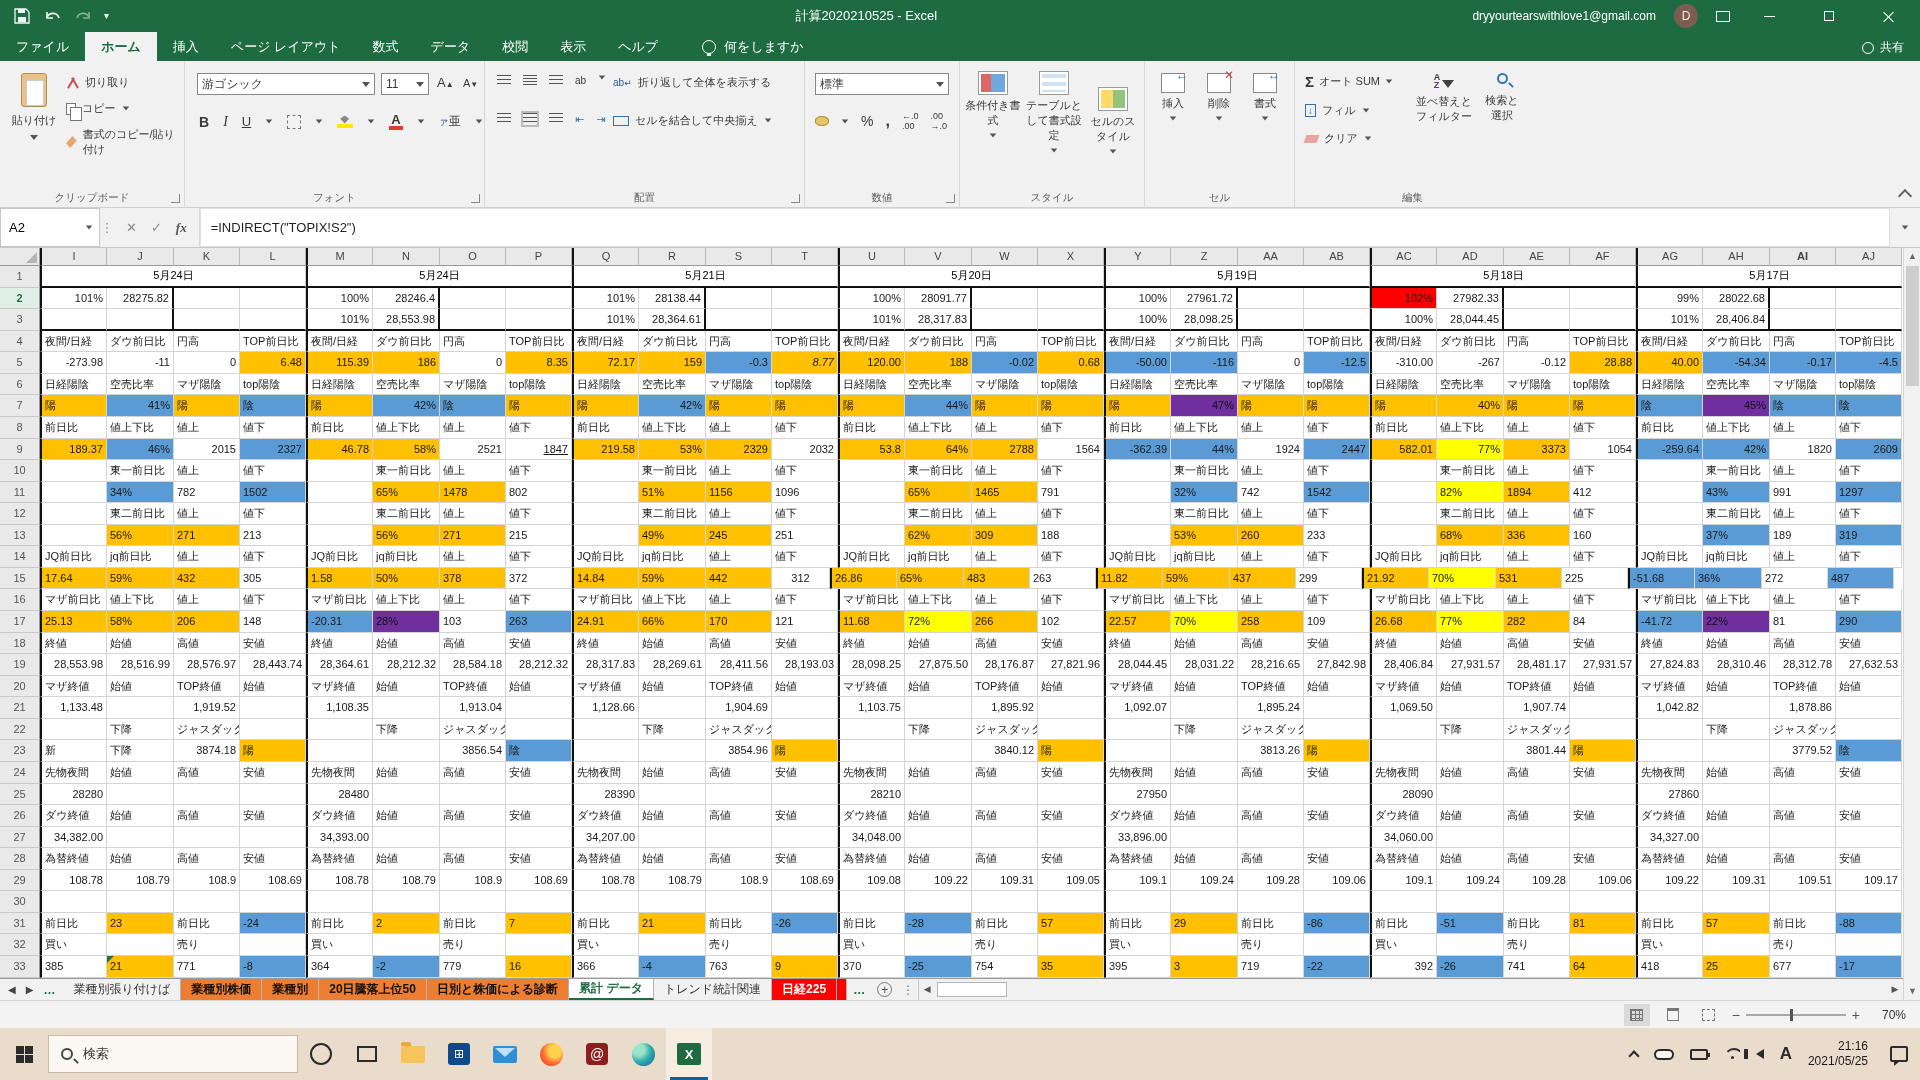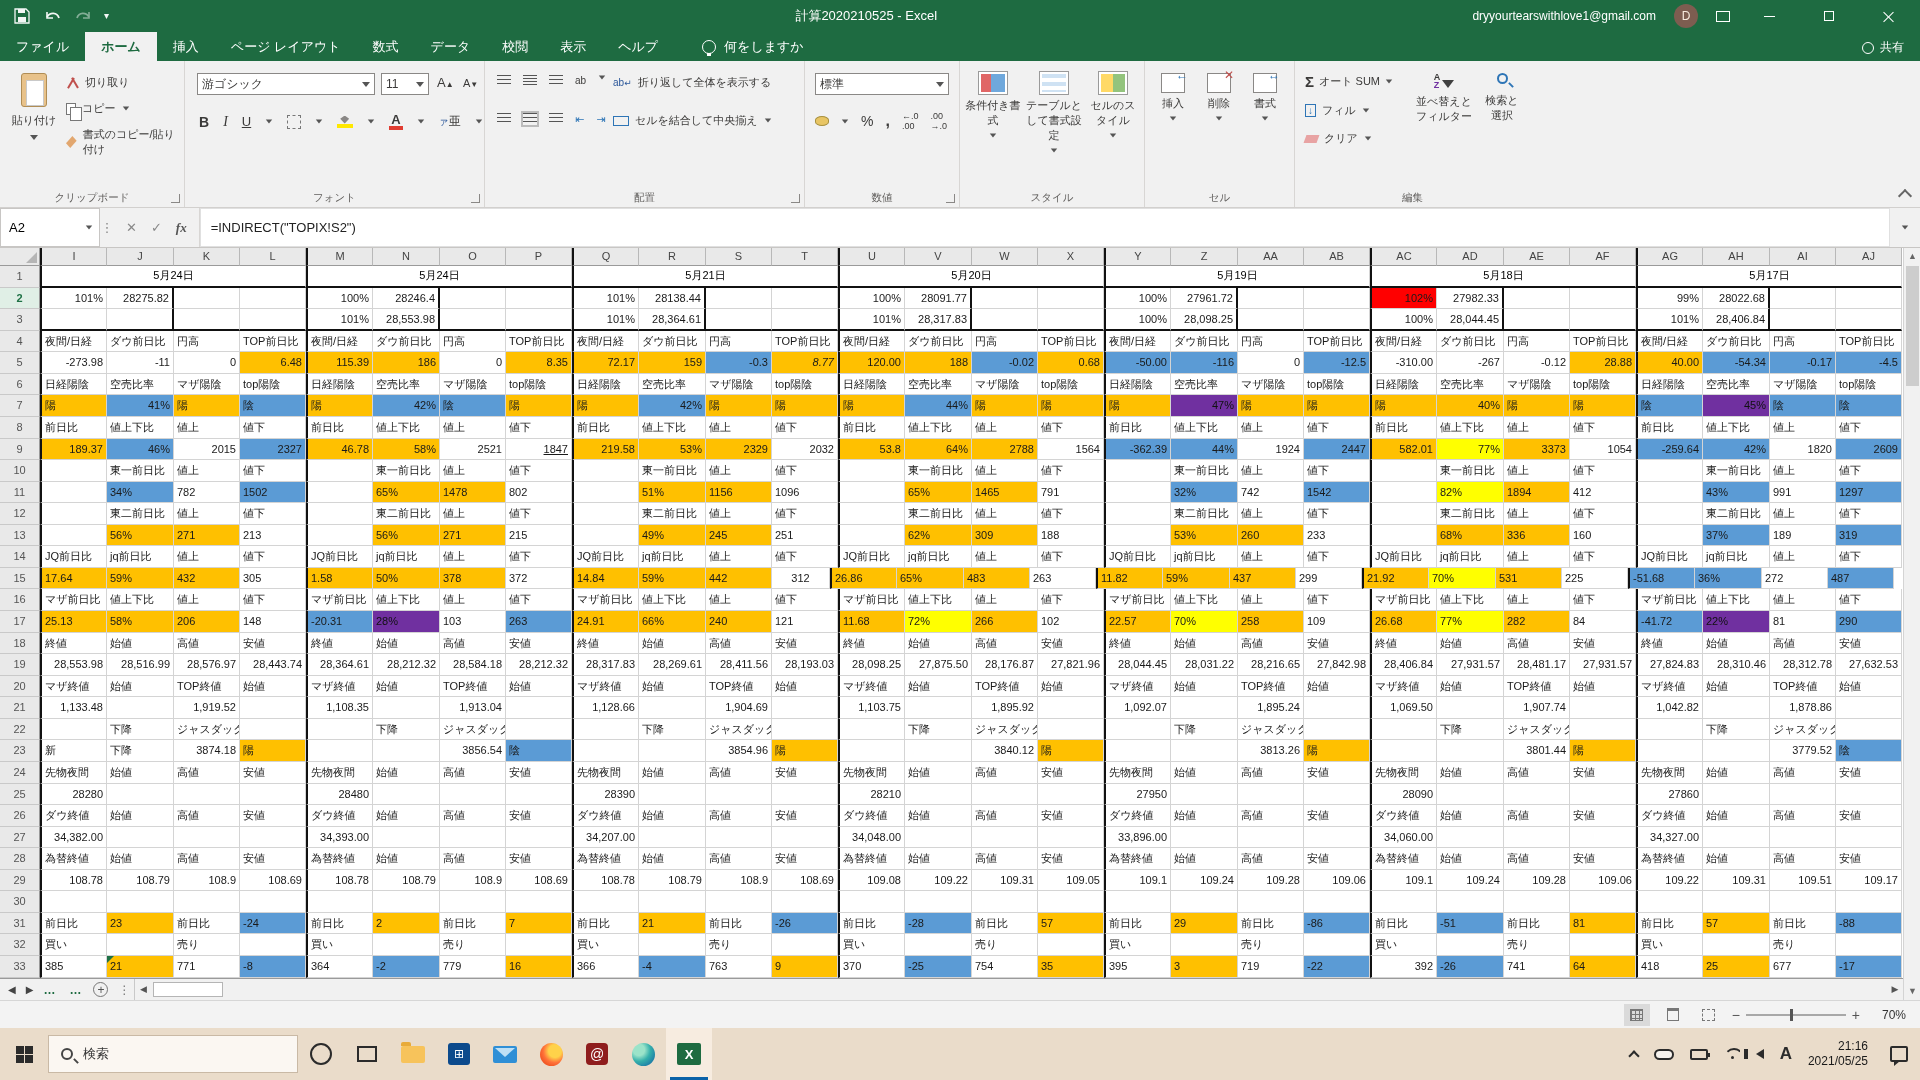--- a/index.html
+++ b/index.html
@@ -331,21 +331,21 @@
     <div class="bigbtn" style="left:4px;top:10px;width:58px;">
       <div class="styic cf"></div>
       <div>条件付き書式</div>
         <div><span class="carr" style="transform:scale(.8)"></span></div>
     </div>
     <div class="bigbtn" style="left:64px;top:10px;width:60px;">
       <div class="styic tbl"></div>
       <div>テーブルとして書式設定</div>
         <div><span class="carr" style="transform:scale(.8)"></span></div>
     </div>
-    <div class="bigbtn" style="left:126px;top:10px;width:54px;">
+    <div class="bigbtn" style="left:126px;top:26px;width:54px;">
       <div class="styic cs"></div>
       <div>セルのスタイル</div>
         <div><span class="carr" style="transform:scale(.8)"></span></div>
     </div>
     <div class="rglabel">スタイル</div>
   </div>
 
   <div class="rgroup" style="left:1145px;width:150px;">
     <div class="bigbtn" style="left:6px;top:12px;width:44px;">
       <div class="cellic ins"></div>
@@ -435,21 +435,21 @@
       <div class="g-hcell gl" style="width: 67px;">Y</div>
       <div class="g-hcell" style="width: 67px;">Z</div>
       <div class="g-hcell" style="width: 66px;">AA</div>
       <div class="g-hcell" style="width: 66px;">AB</div>
       <div class="g-hcell gl" style="width: 67px;">AC</div>
       <div class="g-hcell" style="width: 67px;">AD</div>
       <div class="g-hcell" style="width: 66px;">AE</div>
       <div class="g-hcell" style="width: 66px;">AF</div>
       <div class="g-hcell gl" style="width: 67px;">AG</div>
       <div class="g-hcell" style="width: 67px;">AH</div>
-      <div class="g-hcell" style="width: 66px;">AI</div>
+      <div class="g-hcell" style="width: 66px; font-weight: bold;">AI</div>
       <div class="g-hcell" style="width: 66px;">AJ</div>
     </div>
     <div class="g-row">
       <div class="g-gut" style="width: 40px;">1</div>
       <div class="g-date" style="width: 266px;">5月24日</div>
       <div class="g-date" style="width: 266px;">5月24日</div>
       <div class="g-date" style="width: 266px;">5月21日</div>
       <div class="g-date" style="width: 266px;">5月20日</div>
       <div class="g-date" style="width: 266px;">5月19日</div>
       <div class="g-date" style="width: 266px;">5月18日</div>
@@ -925,21 +925,21 @@
       <div class="g-cell gl bg-o al" style="width: 67px;">25.13</div>
       <div class="g-cell bg-o al" style="width: 67px;">58%</div>
       <div class="g-cell bg-o al" style="width: 66px;">206</div>
       <div class="g-cell al" style="width: 66px;">148</div>
       <div class="g-cell gl bg-b al" style="width: 67px;">-20.31</div>
       <div class="g-cell bg-p al" style="width: 67px;">28%</div>
       <div class="g-cell al" style="width: 66px;">103</div>
       <div class="g-cell bg-b al" style="width: 66px;">263</div>
       <div class="g-cell gl bg-o al" style="width: 67px;">24.91</div>
       <div class="g-cell bg-o al" style="width: 67px;">66%</div>
-      <div class="g-cell bg-o al" style="width: 66px;">240</div>
+      <div class="g-cell bg-o al" style="width: 66px;">170</div>
       <div class="g-cell al" style="width: 66px;">121</div>
       <div class="g-cell gl bg-o al" style="width: 67px;">11.68</div>
       <div class="g-cell bg-y al" style="width: 67px;">72%</div>
       <div class="g-cell bg-o al" style="width: 66px;">266</div>
       <div class="g-cell al" style="width: 66px;">102</div>
       <div class="g-cell gl bg-o al" style="width: 67px;">22.57</div>
       <div class="g-cell bg-y al" style="width: 67px;">70%</div>
       <div class="g-cell bg-o al" style="width: 66px;">258</div>
       <div class="g-cell al" style="width: 66px;">109</div>
       <div class="g-cell gl bg-o al" style="width: 67px;">26.68</div>
@@ -1453,20 +1453,31 @@
   <div id="vthumb"></div>
   <div class="vs-arr" id="vs-down">▼</div>
 </div>
 
 <div id="sheetbar">
   <div class="snav">
     <span>◀</span>
     <span>▶</span>
     <span style="font-size:12px;color:#1e6b41;font-weight:bold;">…</span>
   </div>
+  <div id="stabs" style="display:flex;">
+      <div class="stab plain">業種別張り付けば</div>
+      <div class="stab orange">業種別株価</div>
+      <div class="stab orange">業種別</div>
+      <div class="stab orange">20日騰落上位50</div>
+      <div class="stab orange">日別と株価による診断</div>
+      <div class="stab active">累計 データ</div>
+      <div class="stab plain">トレンド統計関連</div>
+      <div class="stab red">日経225</div>
+      <div class="stab sliver"></div>
+    </div>
   <div class="sdots">…</div>
   <div class="plusc">+</div>
   <div class="vdots">⋮</div>
   <div id="hscroll">
     <span class="hs-arr" style="left:0;">◀</span>
     <div id="hthumb"></div>
     <span class="hs-arr" style="right:0;">▶</span>
   </div>
 </div>
 

